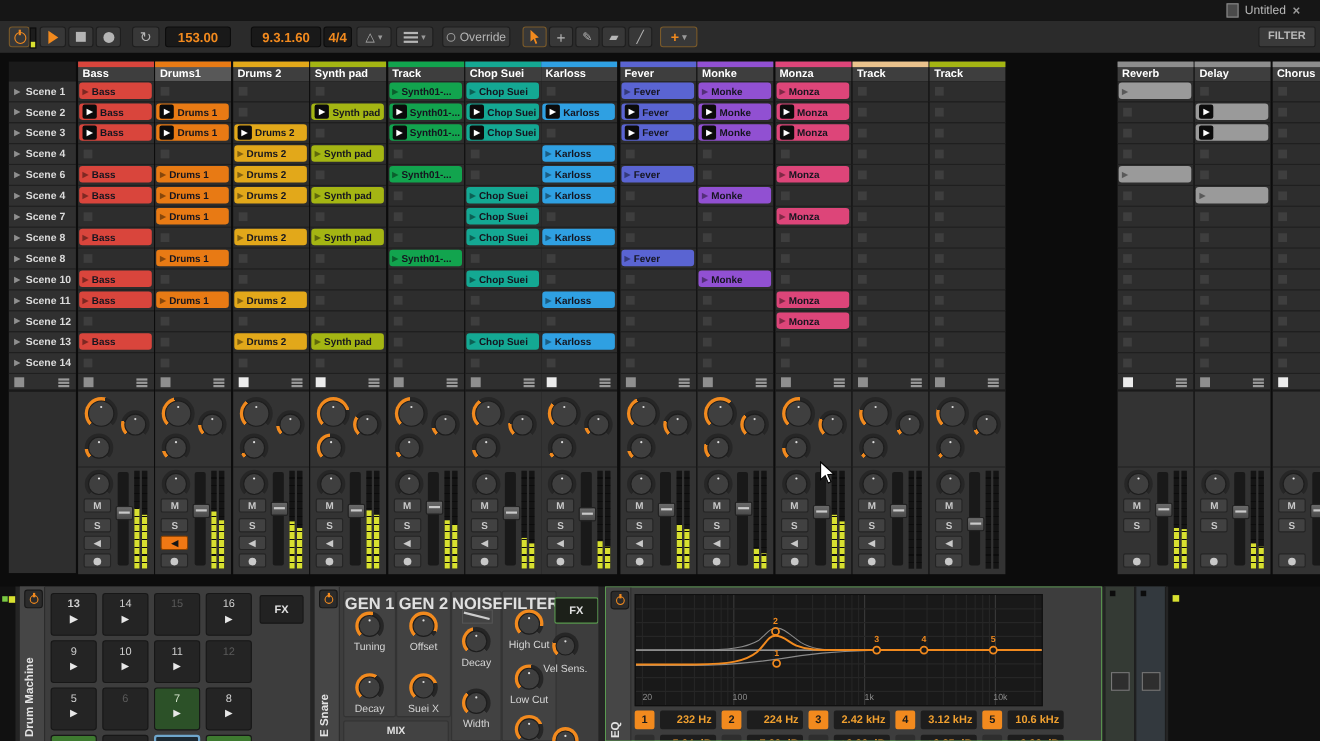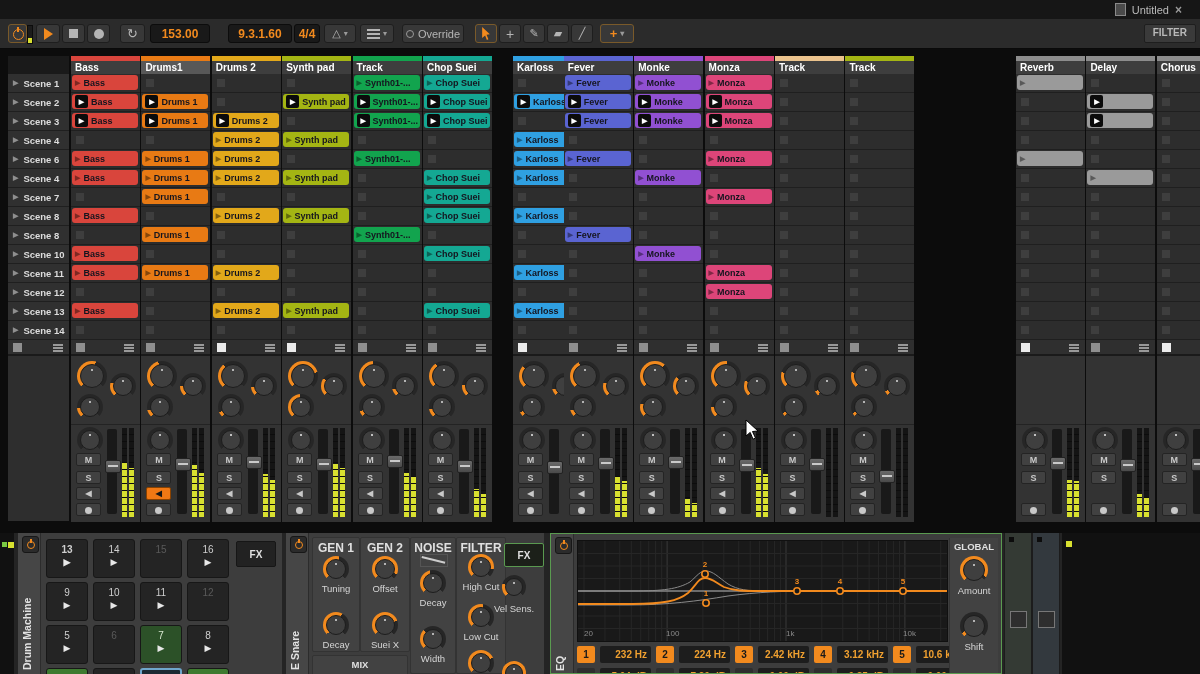--- a/index.html
+++ b/index.html
@@ -95,21 +95,21 @@
   .pad .pt{display:block;margin-top:2px;color:#e8e8e8;font-size:9px;}
   .pad.off{color:#5a5a5a;}
   .pad.off .pt{visibility:hidden;}
   .pad.active{background:#2c5128;color:#d8e8d0;}
   .pad.filled{background:#3e7a30;}
   .pad.selected{border:2px solid #6fa6cc;background:#1d2a33;}
   .fxbox{position:absolute;background:#222;border:1px solid #161616;border-radius:2px;color:#e0e0e0;
          font-size:10px;font-weight:bold;display:flex;align-items:center;justify-content:center;}
   .fxbox.green{border:1px solid #5a9a50;background:#1c2019;}
   .sec{position:absolute;top:4px;bottom:0;background:#424242;border:1px solid #333;border-radius:2px;}
-  .sec .st{display:block;text-align:center;color:#e0e0e0;font-size:12px;font-weight:bold;margin-top:3px;white-space:nowrap;}
+  .sec .st{display:block;text-align:center;color:#e0e0e0;font-size:15px;font-weight:bold;margin-top:3px;white-space:nowrap;}
   .klabel{position:absolute;width:100%;text-align:center;color:#d5d5d5;font-size:9.5px;white-space:nowrap;}
   .slope{position:absolute;left:9px;top:16px;width:26px;height:11px;border:1px solid #555;}
   .slope::after{content:'';position:absolute;left:1px;top:1px;width:24px;height:1.5px;background:#cdcdcd;transform:rotate(14deg);transform-origin:left top;}
   .mixbox{position:absolute;background:#424242;border:1px solid #333;border-radius:2px;}
   .mixbox .st{display:block;text-align:center;color:#e0e0e0;font-size:9.5px;font-weight:bold;margin-top:3px;}
   
   .eqdev{border:1px solid #5a9a50;box-sizing:border-box;}
   .graph{position:absolute;left:26px;top:6px;width:369px;height:100px;background:#191919;border:1px solid #101010;}
   .bandrow{position:absolute;left:26px;top:112px;height:17px;display:flex;gap:5px;}
   .badge{width:18px;height:17px;background:#f28a1e;border-radius:2px;color:#1a1a1a;font-size:10px;font-weight:bold;
@@ -891,21 +891,21 @@
           <div class="meter">
             <div class="bar">
               <div class="fill" style="height: 32%;"></div>
             </div>
             <div class="bar">
               <div class="fill" style="height: 26%;"></div>
             </div>
           </div>
         </div>
       </div>
-      <div class="track-col" style="left: 513px;">
+      <div class="track-col" style="left: 492px;">
         <div class="t-head">
           <div class="t-strip" style="background: rgb(47, 160, 226);"></div>
           <div class="t-name">Karloss</div>
         </div>
         <div class="slot">
           <span class="sq"></span>
         </div>
         <div class="slot">
           <div class="clip" style="background: rgb(47, 160, 226);">
             <span class="pbox">▶</span>
@@ -1949,30 +1949,20 @@
           <div class="bval">-5.04 dB</div>
           <div class="gicon">◠</div>
           <div class="bval">+7.20 dB</div>
           <div class="gicon">◠</div>
           <div class="bval">+0.00 dB</div>
           <div class="gicon">◠</div>
           <div class="bval">+0.35 dB</div>
           <div class="gicon">◠</div>
           <div class="bval">+0.00 dB</div>
         </div>
-      <div class="global">
-        <span class="st">GLOBAL</span>
-        <span id="glob-knobs"><div class="knob" style="width: 28px; height: 28px; left: 10px; top: 18px;">
-              <i class="arc" style="background: conic-gradient(from 225deg, rgb(242, 138, 30) 0deg, rgb(242, 138, 30) 255deg, rgb(38, 38, 38) 255deg, rgb(38, 38, 38) 270deg, transparent 270deg, transparent 360deg);"></i>
-              <b class="cap"></b>
-            </div><div class="klabel" style="top: 47px;">Amount</div><div class="knob" style="width: 28px; height: 28px; left: 10px; top: 74px;">
-              <i class="arc" style="background: conic-gradient(from 225deg, rgb(242, 138, 30) 0deg, rgb(242, 138, 30) 15deg, rgb(38, 38, 38) 15deg, rgb(38, 38, 38) 270deg, transparent 270deg, transparent 360deg);"></i>
-              <b class="cap"></b>
-            </div><div class="klabel" style="top: 103px;">Shift</div></span>
-      </div>
     </div>
 
     <div class="minidev" style="left:1004px;">
         <i class="d"></i>
         <div class="chk"></div>
       </div>
     <div class="minidev" style="left:1032px;background:#33393e;">
         <i class="d"></i>
         <div class="chk"></div>
       </div>

